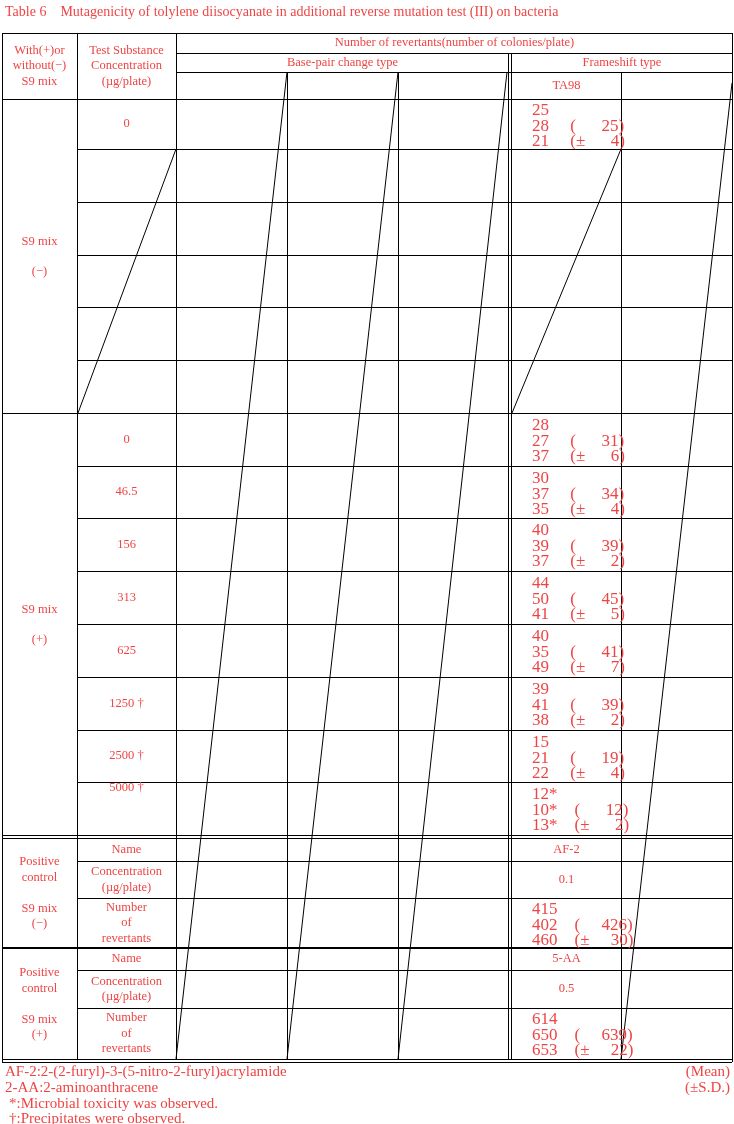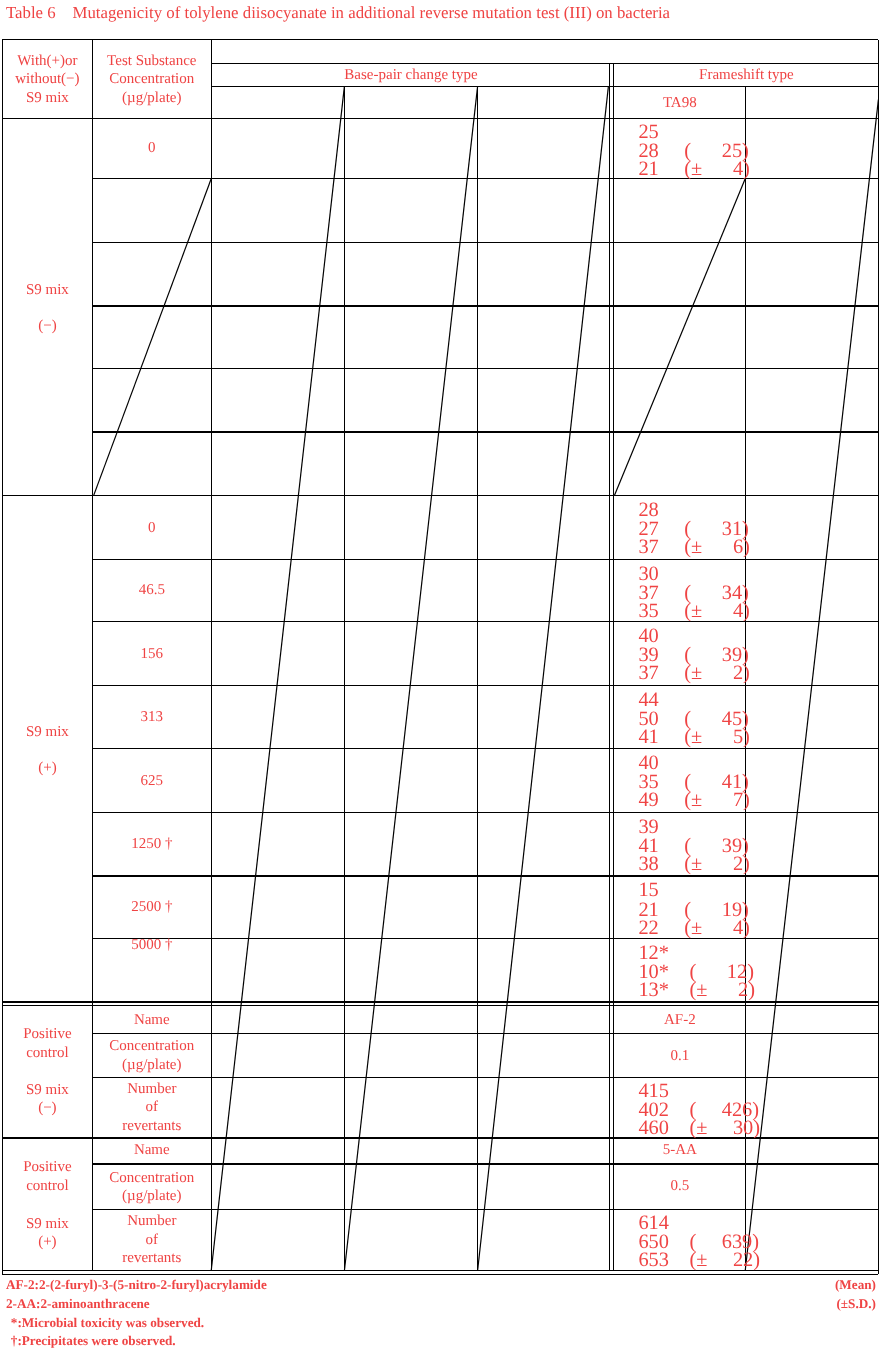--- a/index.html
+++ b/index.html
@@ -25,21 +25,21 @@
     font-size:12.5px;line-height:15.5px;
   }
   .data{
     position:absolute;
     white-space:pre;
     font-size:17px;line-height:15.5px;
     text-align:left;
   }
   .fn{
     position:absolute;
-    font-size:11px;line-height:15.5px;white-space:pre;font-weight:bold;
+    font-size:15px;line-height:15.5px;white-space:pre;
   }
   .fn.right{text-align:center;}
 </style>
 </head>
 <body>
 
 <div class="page">
 
   <div class="title"><span>Table 6</span><span class="gap"></span><span>Mutagenicity of tolylene diisocyanate in additional reverse mutation test (III) on bacteria</span></div>
 
@@ -98,20 +98,21 @@
       <line x1="621" y1="1059" x2="732" y2="83"></line>
     </g>
   </svg>
 
   <div class="cell" style="left:3px;top:34px;width:73px;height:64px">With(+)or
 without(−)
 S9 mix</div>
   <div class="cell" style="left:78px;top:34px;width:97px;height:64px">Test Substance
 Concentration
 (µg/plate)</div>
+  <div class="cell" style="left:177px;top:33px;width:555px;height:20px">Number of revertants(number of colonies/plate)</div>
   <div class="cell" style="left:177px;top:53px;width:331px;height:19px">Base-pair change type</div>
   <div class="cell" style="left:512px;top:53px;width:220px;height:19px">Frameshift type</div>
   <div class="cell" style="left:512px;top:72px;width:109px;height:27px">TA98</div>
 
   <div class="cell" style="left:3px;top:100px;width:73px;height:312px;line-height:15px">S9 mix
 
 (−)</div>
   <div class="cell" style="left:78px;top:100px;width:97px;height:48px">0</div>
   <div class="data" style="left:532px;top:102px">25
 28     (      25)

